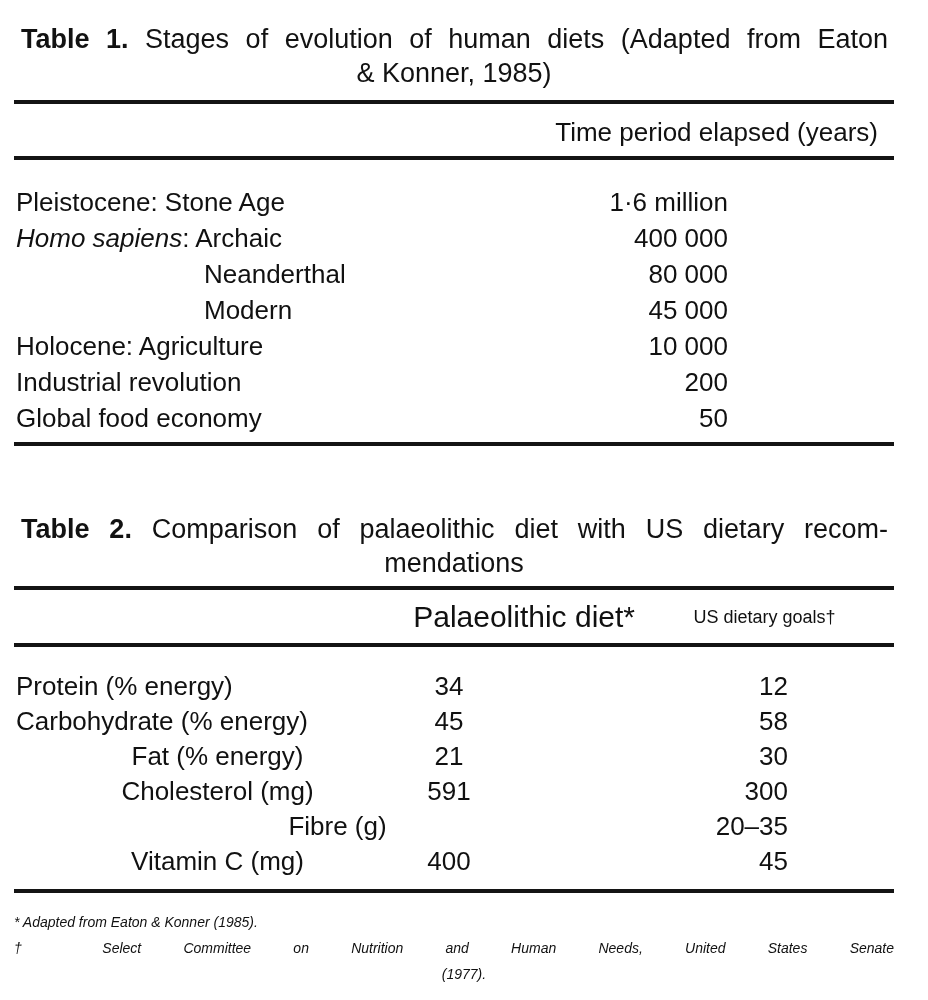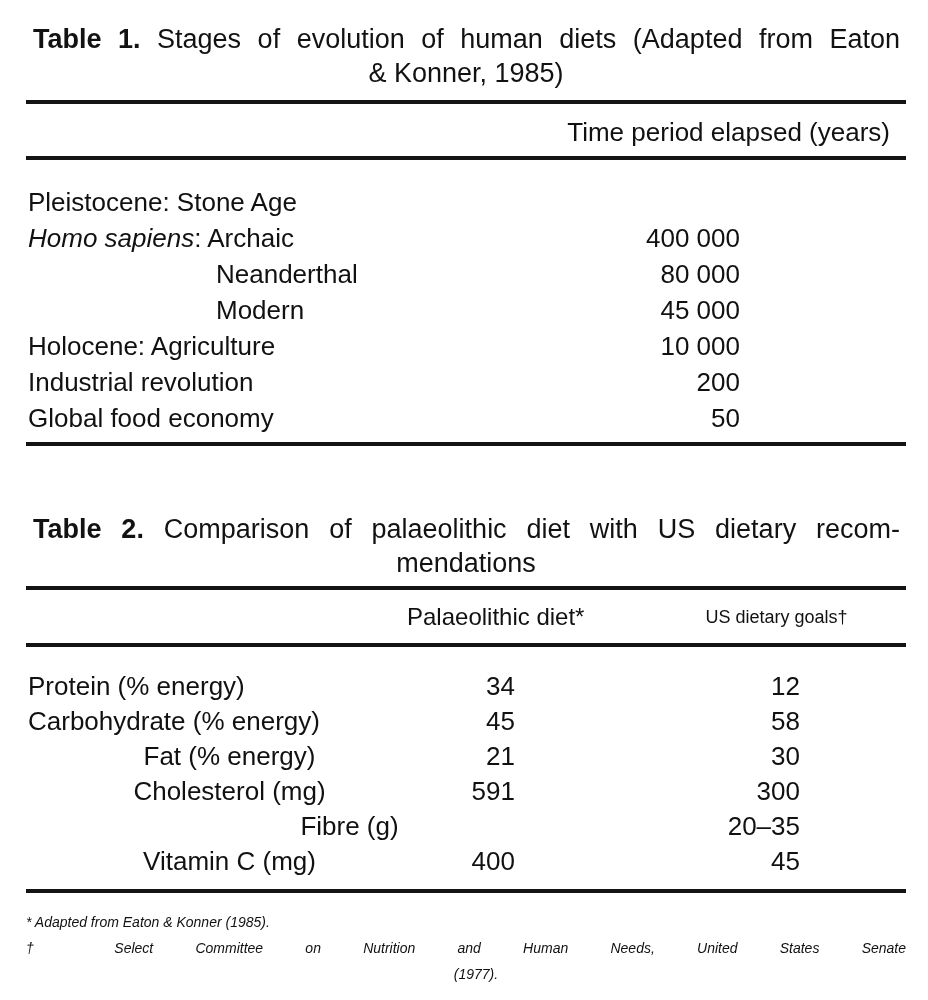--- a/index.html
+++ b/index.html
@@ -10,21 +10,21 @@
   body {
     width: 928px;
     height: 1000px;
     font-family: "Liberation Sans", sans-serif;
     color: #111111;
     overflow: hidden;
   }
   .page {
     position: relative;
     width: 880px;
-    margin-left: 26px;
+    margin-left: 14px;
     padding-top: 22px;
   }
 
   
   .caption {
     font-size: 27px;
     line-height: 34px;
     color: #121212;
   }
   .caption .cap-line1 {
@@ -92,22 +92,22 @@
   .table2-block { margin-top: 66px; }
 
   
   .t2-header {
     display: flex;
     padding: 13px 0 12px 0;
   }
   .t2-header .h-spacer { flex: 1; }
   .t2-header .h-paleo {
     width: 240px;
-    text-align: left;
-    font-size: 24px;
+    text-align: right;
+    font-size: 30px;
     line-height: 28px;
   }
   .t2-header .h-us {
     width: 259px;
     text-align: center;
     font-size: 18px;
     line-height: 28px;
   }
   .t2-body {
     padding: 22px 0 10px 0;
@@ -118,21 +118,21 @@
     line-height: 35px;
   }
   .t2-label {
     flex: 1;
     padding-left: 2px;
     white-space: nowrap;
   }
   .t2-label.indent { padding-left: 26px; text-align: center; }
   .t2-paleo {
     width: 240px;
-    text-align: right;
+    text-align: center;
     padding-right: 132px;
     box-sizing: border-box;
     white-space: nowrap;
   }
   .t2-us {
     width: 259px;
     text-align: right;
     padding-right: 106px;
     box-sizing: border-box;
     white-space: nowrap;
@@ -171,20 +171,21 @@
     <div class="t1-header">
       <div class="h-spacer"></div>
       <div class="h-col">Time period elapsed (years)</div>
     </div>
 
     <div class="rule t1-mid"></div>
 
     <div class="t1-body">
       <div class="t1-row">
         <div class="t1-label">Pleistocene: Stone Age</div>
+        <div class="t1-value">1·6 million</div>
       </div>
       <div class="t1-row">
         <div class="t1-label"><span class="species">Homo sapiens</span><span>: Archaic</span></div>
         <div class="t1-value">400 000</div>
       </div>
       <div class="t1-row">
         <div class="t1-label indent">Neanderthal</div>
         <div class="t1-value">80 000</div>
       </div>
       <div class="t1-row">

